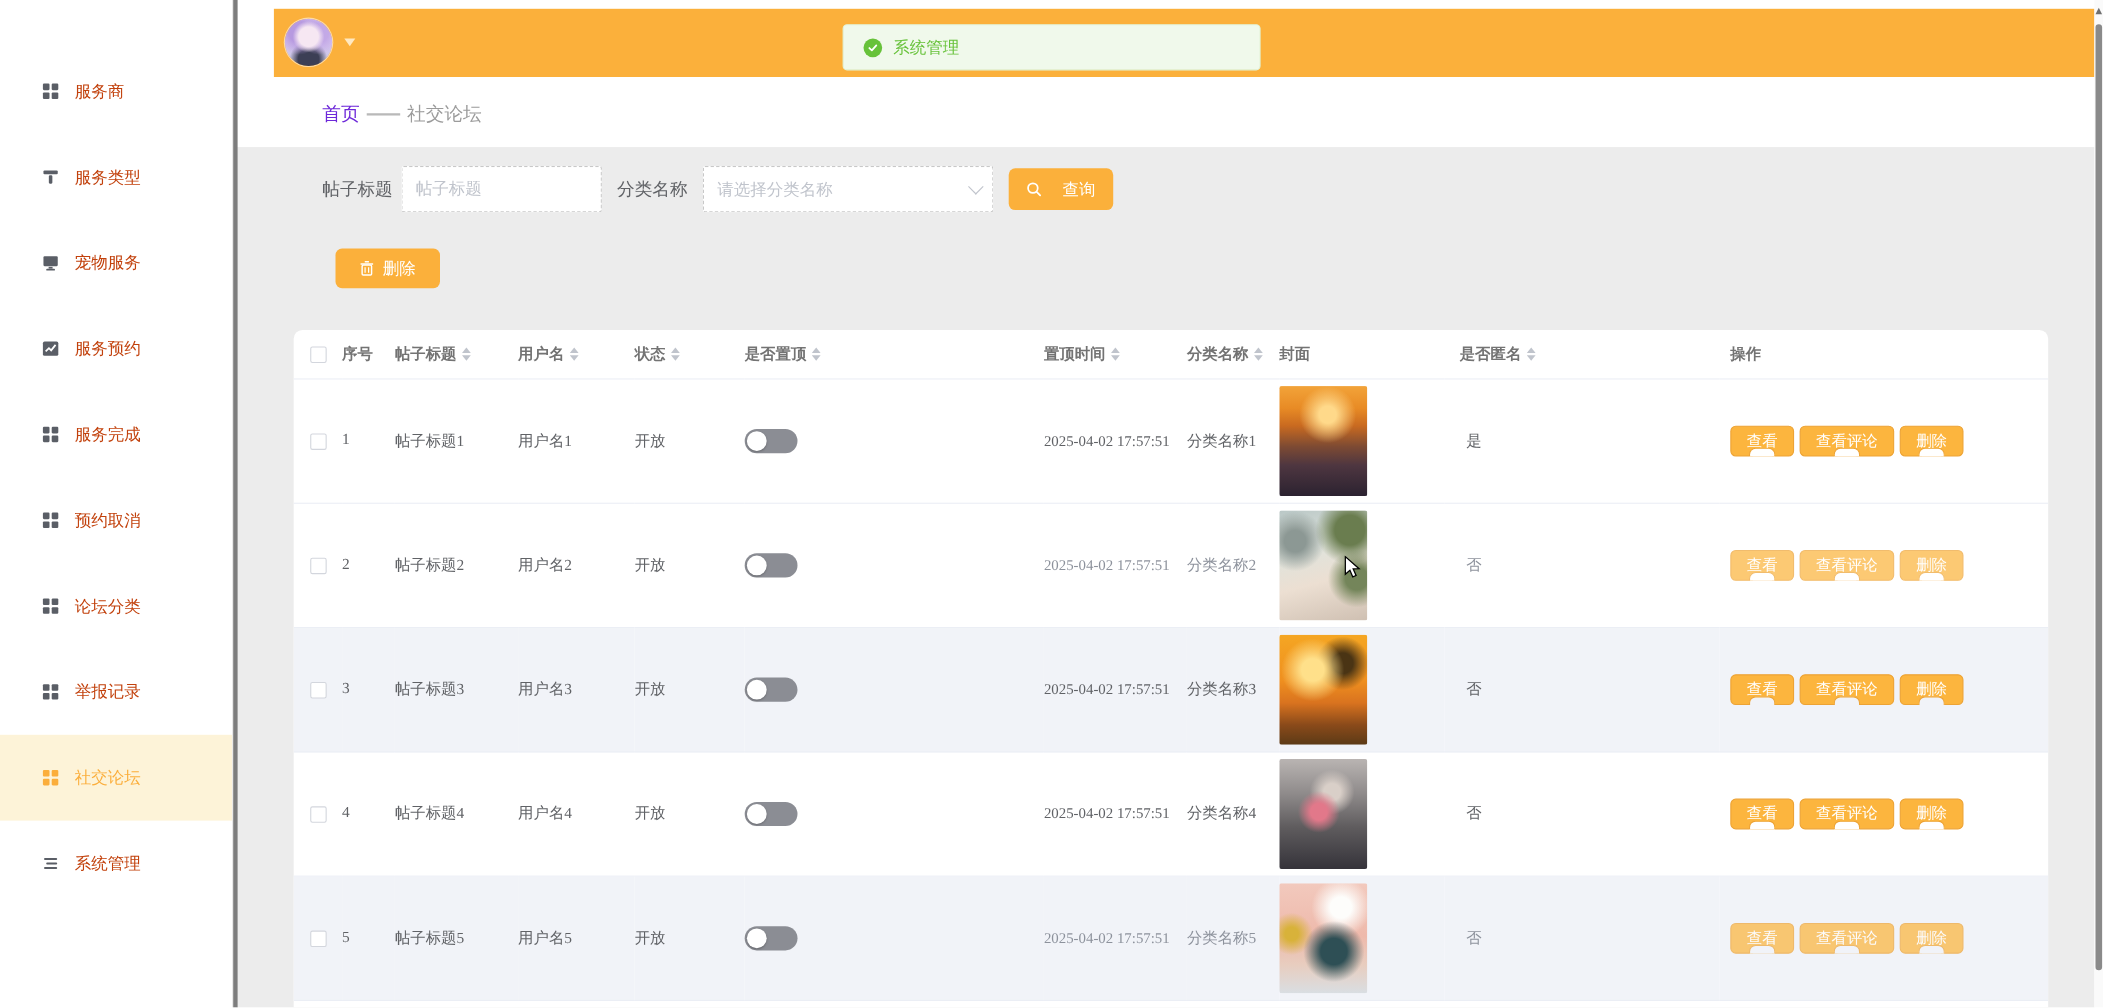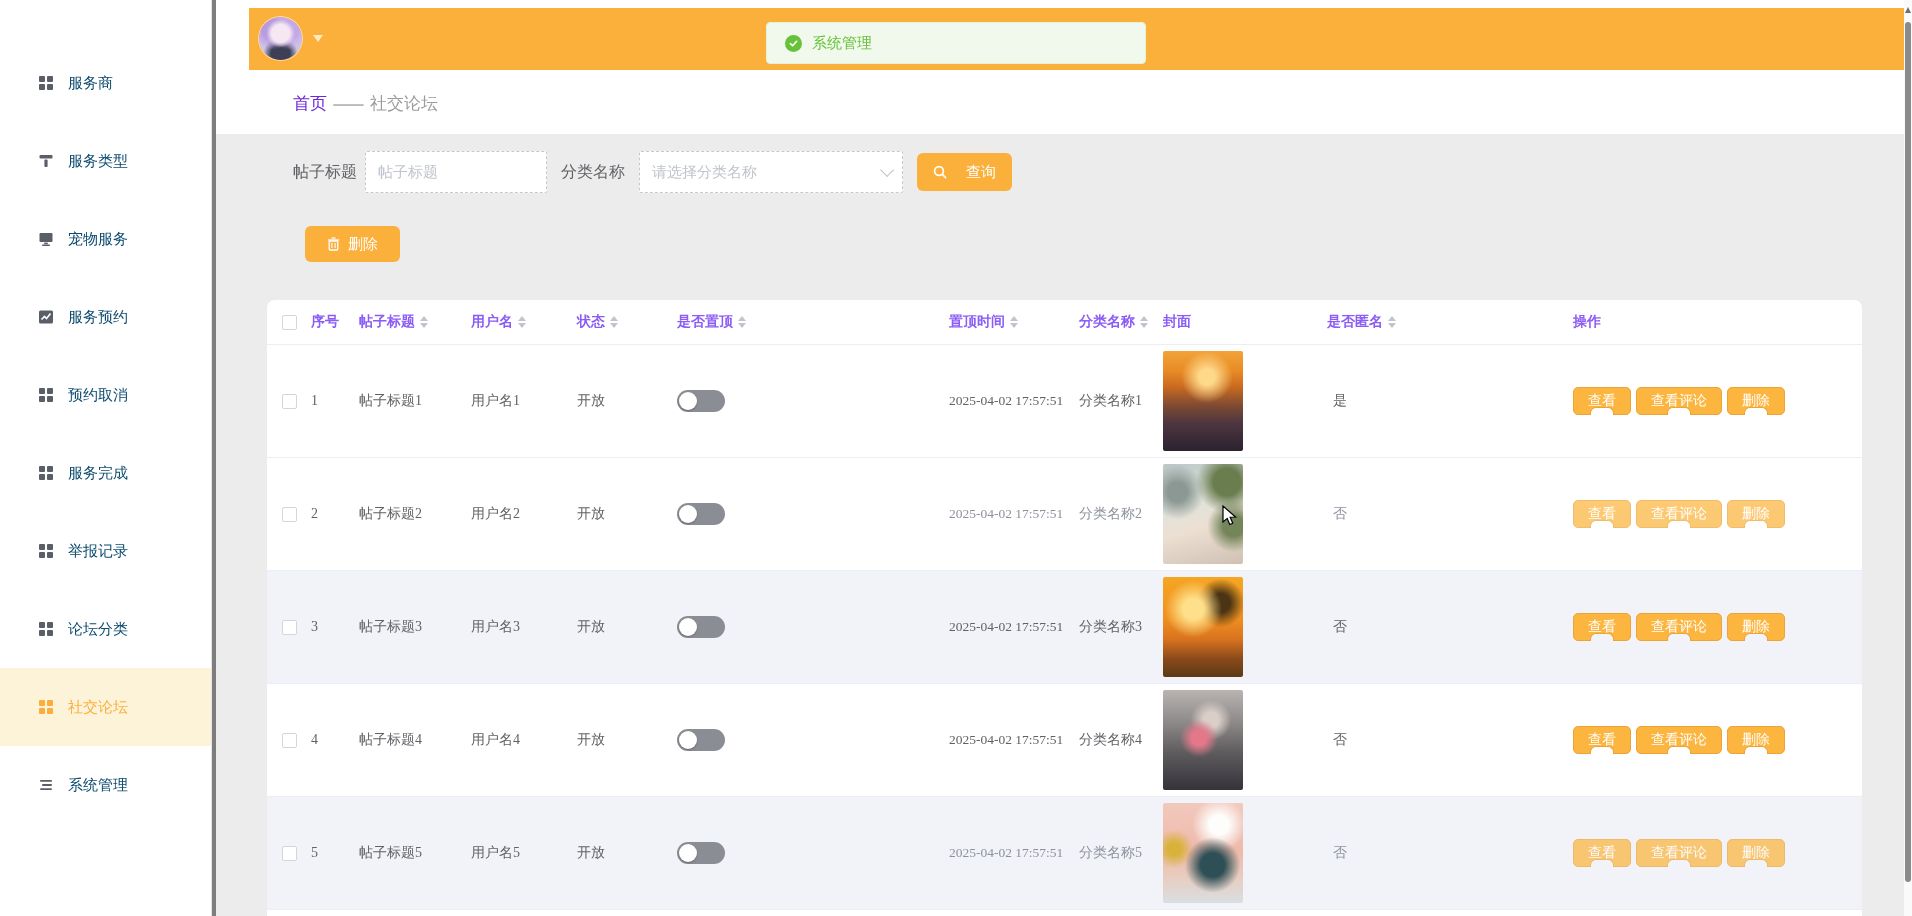--- a/index.html
+++ b/index.html
@@ -5,21 +5,21 @@
   html,body{margin:0;padding:0;}
   body{
     width:1912px;height:916px;position:relative;overflow:hidden;
     background:#ffffff;
     font-family:"Liberation Sans","DejaVu Sans",sans-serif;
     -webkit-font-smoothing:antialiased;
   }
   
   .sidebar{position:absolute;left:0;top:0;width:211px;height:916px;background:#fff;border-right:1px solid #e6e6e6;z-index:3;}
   .sidebar-scrollbar{position:absolute;left:212px;top:0;width:4px;height:916px;background:#7d7d7d;z-index:4;}
-  .side-item{height:78px;display:flex;align-items:center;gap:14px;padding-left:38px;color:#0c4a6e;font-size:15px;cursor:pointer;}
+  .side-item{height:78px;display:flex;align-items:center;gap:14px;padding-left:38px;color:#c2410c;font-size:15px;cursor:pointer;}
   .side-items{padding-top:44px;}
   .side-item .icn{width:16px;height:16px;display:inline-flex;color:#5a5e66;flex:none;}
   .side-item.active{background:#fdf3d8;color:#fbae3c;}
   .side-item.active .icn{color:#fbae3c;}
   .icn svg{width:16px;height:16px;display:block;}
   
   .top-white{position:absolute;left:215px;top:0;right:8px;height:134px;background:#ffffff;border-bottom:1px solid #e4e4e4;z-index:1;}
   .topbar{position:absolute;left:249px;top:8px;right:8px;height:62px;background:#fbb03b;z-index:2;}
   .avatar{position:absolute;left:10px;top:9px;width:43px;height:43px;border-radius:50%;
     background:
@@ -54,21 +54,21 @@
   .f-select .ph{font-size:15px;color:#c0c4cc;}
   .sel-caret{width:9px;height:9px;border-right:1.6px solid #c0c4cc;border-bottom:1.6px solid #c0c4cc;transform:rotate(45deg) translateY(-3px);flex:none;}
   .gap6{width:6px;}
   .btn-query{height:38px;padding:0 16px;margin-left:14px;background:#fbb03b;border:none;border-radius:6px;color:#fff;font-size:15px;
     display:flex;align-items:center;gap:19px;cursor:pointer;font-family:inherit;}
   .btn-delete-bulk{position:absolute;left:90px;top:92px;height:36px;padding:0 22px;background:#fbb03b;border:none;border-radius:6px;color:#fff;font-size:15px;display:flex;align-items:center;gap:8px;cursor:pointer;font-family:inherit;}
   .wicon svg{display:block;}
   
   .panel{position:absolute;left:52px;top:166px;right:42px;bottom:0;background:#fff;border-radius:8px 8px 0 0;overflow:hidden;}
   table.grid{border-collapse:collapse;table-layout:fixed;width:1595px;font-size:14px;color:#606266;}
-  .grid th{height:44px;text-align:left;font-size:14px;color:#8b5cf6;font-weight:bold;border-bottom:1px solid #ebeef5;padding:0;white-space:nowrap;}
+  .grid th{height:44px;text-align:left;font-size:14px;color:#737373;font-weight:bold;border-bottom:1px solid #ebeef5;padding:0;white-space:nowrap;}
   .grid td{border-bottom:1px solid #ebeef5;padding:0;vertical-align:middle;}
   .grid tr.row{height:113px;}
   .grid tr.stripe{background:#f1f3f8;}
   .th-inner{display:flex;align-items:center;}
   .sorter{display:inline-flex;flex-direction:column;margin-left:5px;gap:2px;cursor:pointer;}
   .sorter i{display:block;width:0;height:0;border-left:4px solid transparent;border-right:4px solid transparent;}
   .sorter .up{border-bottom:5px solid #c0c4cc;}
   .sorter .dn{border-top:5px solid #c0c4cc;}
   .cb{width:15px;height:15px;border:1px solid #d3d6dd;border-radius:2px;background:#fff;margin-left:15px;cursor:pointer;box-sizing:border-box;}
   .toggle{width:48px;height:22px;border-radius:11px;background:#8b8d94;position:relative;cursor:pointer;}
@@ -157,54 +157,54 @@
     </div>
     <div class="side-item">
       <span class="icn">
           <svg viewBox="0 0 16 16" fill="currentColor">
             <rect x="1" y="1" width="6" height="6" rx="1"></rect>
             <rect x="9" y="1" width="6" height="6" rx="1"></rect>
             <rect x="1" y="9" width="6" height="6" rx="1"></rect>
             <rect x="9" y="9" width="6" height="6" rx="1"></rect>
           </svg>
         </span>
-      <span>预约取消</span>
+      <span>服务完成</span>
     </div>
     <div class="side-item">
       <span class="icn">
           <svg viewBox="0 0 16 16" fill="currentColor">
             <rect x="1" y="1" width="6" height="6" rx="1"></rect>
             <rect x="9" y="1" width="6" height="6" rx="1"></rect>
             <rect x="1" y="9" width="6" height="6" rx="1"></rect>
             <rect x="9" y="9" width="6" height="6" rx="1"></rect>
           </svg>
         </span>
-      <span>服务完成</span>
+      <span>预约取消</span>
     </div>
     <div class="side-item">
       <span class="icn">
           <svg viewBox="0 0 16 16" fill="currentColor">
             <rect x="1" y="1" width="6" height="6" rx="1"></rect>
             <rect x="9" y="1" width="6" height="6" rx="1"></rect>
             <rect x="1" y="9" width="6" height="6" rx="1"></rect>
             <rect x="9" y="9" width="6" height="6" rx="1"></rect>
           </svg>
         </span>
-      <span>举报记录</span>
+      <span>论坛分类</span>
     </div>
     <div class="side-item">
       <span class="icn">
           <svg viewBox="0 0 16 16" fill="currentColor">
             <rect x="1" y="1" width="6" height="6" rx="1"></rect>
             <rect x="9" y="1" width="6" height="6" rx="1"></rect>
             <rect x="1" y="9" width="6" height="6" rx="1"></rect>
             <rect x="9" y="9" width="6" height="6" rx="1"></rect>
           </svg>
         </span>
-      <span>论坛分类</span>
+      <span>举报记录</span>
     </div>
     <div class="side-item active">
       <span class="icn">
           <svg viewBox="0 0 16 16" fill="currentColor">
             <rect x="1" y="1" width="6" height="6" rx="1"></rect>
             <rect x="9" y="1" width="6" height="6" rx="1"></rect>
             <rect x="1" y="9" width="6" height="6" rx="1"></rect>
             <rect x="9" y="9" width="6" height="6" rx="1"></rect>
           </svg>
         </span>

